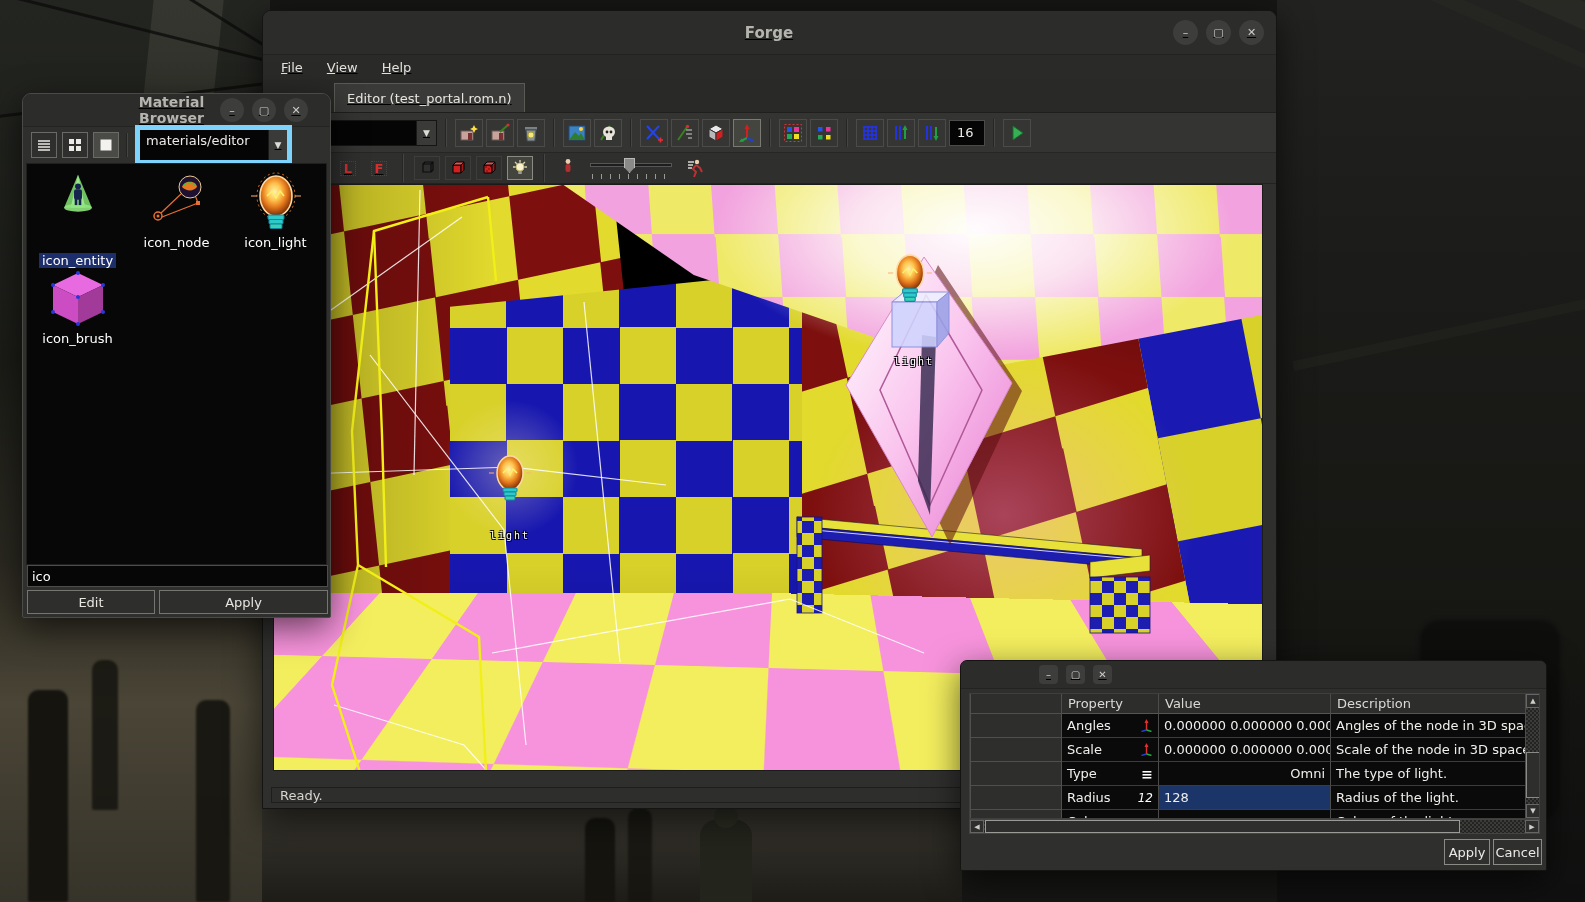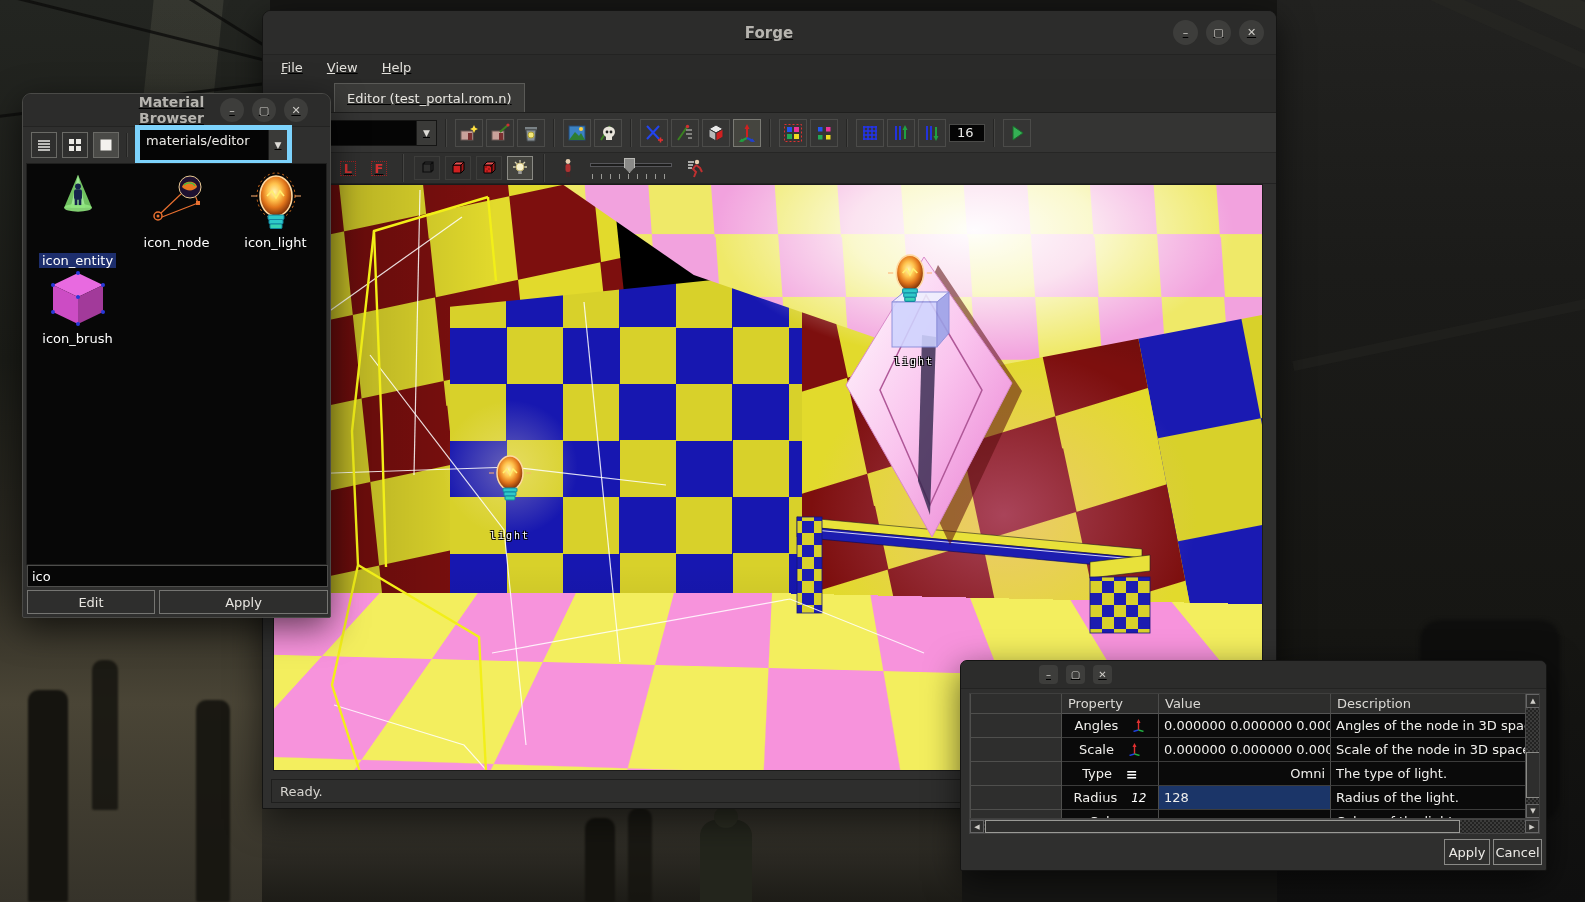--- a/index.html
+++ b/index.html
@@ -54,21 +54,21 @@
     font-size:13px;display:flex;align-items:center;padding:0 12px;}
   .toolbar1{height:40px;background:#343433;border-bottom:1px solid #262625;display:flex;align-items:center;padding-left:14px;gap:3px;}
   .toolbar2{height:31px;background:#2f2f2e;border-bottom:1px solid #222;display:flex;align-items:center;padding-left:72px;gap:5px;}
   .combo{display:flex;height:26px;border:1px solid #151514;background:#050505;}
   .combo .cval{width:138px;color:#e8e8e8;font-size:13px;padding:4px 6px;}
   .combo .carr{width:20px;background:#3a3a38;border-left:1px solid #1a1a19;color:#dddbd6;font-size:9px;
     display:flex;align-items:center;justify-content:center;}
   .tbtn{width:28px;height:28px;background:#353534;border:1px solid #4b4b49;display:flex;align-items:center;justify-content:center;}
   .tbtn.active{background:#45453f;border:1px solid #7a7a74;}
   .tsep{width:2px;height:28px;background:#262625;border-right:1px solid #454543;margin:0 5px;}
-  .gridsize{width:36px;height:18px;background:#050505;border:1px solid #4b4b49;color:#e8e8e6;font-size:13px;
+  .gridsize{width:36px;height:26px;background:#050505;border:1px solid #4b4b49;color:#e8e8e6;font-size:13px;
     padding-left:7px;font-family:"DejaVu Sans",sans-serif;}
   .tbtn2{width:26px;height:24px;background:#2f2f2e;border:1px solid #3d3d3b;display:flex;align-items:center;justify-content:center;}
   .tbtn2.active{background:#44443f;border:1px solid #8a8a84;}
   .lf{font-size:13px;font-weight:bold;color:#d23030;outline:1px dotted #a02020;outline-offset:-2px;}
   .slider{position:relative;width:82px;height:22px;margin:0 4px;}
   .slider .groove{position:absolute;left:0;right:0;top:6px;height:4px;background:#1d1d1c;border:1px solid #56565a;}
   .slider .thumb{position:absolute;left:34px;top:1px;width:11px;height:15px;background:#8a8a88;border:1px solid #b8b8b4;
     clip-path:polygon(0 0,100% 0,100% 62%,50% 100%,0 62%);}
   .slider .ticks{position:absolute;left:2px;right:2px;bottom:0;height:5px;
     background:repeating-linear-gradient(90deg,#9a9a96 0 1px,transparent 1px 9px);}
@@ -102,21 +102,21 @@
   .vp-floor{position:absolute;left:0;top:0;width:1170px;height:620px;
     background:repeating-conic-gradient(#f793dc 0 90deg,#f3ee5e 0 180deg);background-size:196px 196px;
     transform:perspective(520px) rotateX(49deg) rotate(2deg);transform-origin:50% 0;}
   .vp-bulbglow{left:156px;top:203px;width:160px;height:160px;
     background:radial-gradient(circle,rgba(255,240,200,.35),rgba(255,240,200,0) 60%);}
   .vp-svg{position:absolute;left:0;top:0;}
   .vp-label{position:absolute;color:#fff;font:10px "DejaVu Sans Mono","Liberation Mono",monospace;
     letter-spacing:2px;text-shadow:1px 1px 0 #000,-1px -1px 0 #000,1px -1px 0 #000,-1px 1px 0 #000;margin-top:28px;}
   .lbl1{left:216px;top:317px;}
   .lbl2{left:620px;top:143px;}
-  .statusbar{position:absolute;left:8px;right:8px;bottom:5px;height:24px;background:#2e2e2d;border:1px solid #1e1e1d;
+  .statusbar{position:absolute;left:8px;right:8px;bottom:5px;height:16px;background:#2e2e2d;border:1px solid #1e1e1d;
     color:#d7d5d0;font-size:13px;display:flex;align-items:center;padding:0 8px;}
 
   
   .mb{left:22px;top:93px;width:309px;height:525px;border-radius:9px 9px 2px 2px;border:1px solid #4a4a47;}
   .mb .titlebar{height:33px;padding:0 22px;border-radius:8px 8px 0 0;}
   .mb .title{font-size:14px;}
   .mb .wbtn{width:24px;height:24px;}
   .mb-toolbar{height:36px;display:flex;align-items:center;gap:5px;padding:0 8px;background:#2f2f2e;}
   .mbtn{width:26px;height:26px;background:#2f2f2e;border:1px solid #6a6a66;display:flex;align-items:center;justify-content:center;}
   .mbtn.active{background:#4a4a47;}
@@ -141,21 +141,21 @@
   .props{left:960px;top:660px;width:587px;height:211px;border-radius:7px 7px 2px 2px;}
   .props .titlebar{height:28px;padding:0 8px;border-radius:6px 6px 0 0;}
   .props .title{font-size:14px;}
   .props .wbtn{width:19px;height:19px;border-radius:4px;font-size:10px;}
   .ptable-wrap{position:absolute;left:8px;top:32px;width:571px;height:126px;overflow:hidden;background:#0a0a0a;border:1px solid #3f3f3e;}
   .ptable{display:grid;grid-template-columns:92px 97px 172px 1fr;width:621px;}
   .pcell{border-right:1px solid #4c4c4b;border-bottom:1px solid #3c3c3b;font-size:13px;color:#f0efec;
     padding:2px 5px;height:24px;display:flex;align-items:center;background:#0a0a0a;overflow:hidden;white-space:nowrap;}
   .phead{height:20px;background:#2d2d2c;color:#dbd9d5;border-bottom:1px solid #555;padding:1px 6px;}
   .pgut{background:#2e2e2d;border:1px solid #4f4f4d;border-top:none;}
-  .pname{justify-content:center;gap:14px;text-align:right;}
+  .pname{justify-content:space-between;gap:14px;text-align:right;}
   .pval.sel{background:#1b3568;}
   .pval.right{justify-content:flex-end;}
   .picon-glyph{color:#fff;font-size:12px;font-style:italic;line-height:1;}
   .picon-type{color:#fff;font-size:14px;font-style:normal;font-weight:bold;line-height:1;}
   .vscroll{position:absolute;right:0;top:0;bottom:0;width:14px;border-left:1px solid #4c4c4b;
     background:repeating-conic-gradient(#3c3c3b 0 90deg,#232322 0 180deg);background-size:4px 4px;}
   .sbtn{position:absolute;left:0;width:14px;height:14px;background:#2e2e2d;border:1px solid #666;color:#cfcdc8;
     font-size:7px;display:flex;align-items:center;justify-content:center;}
   .sb-up{top:0;}
   .sb-dn{bottom:0;}

